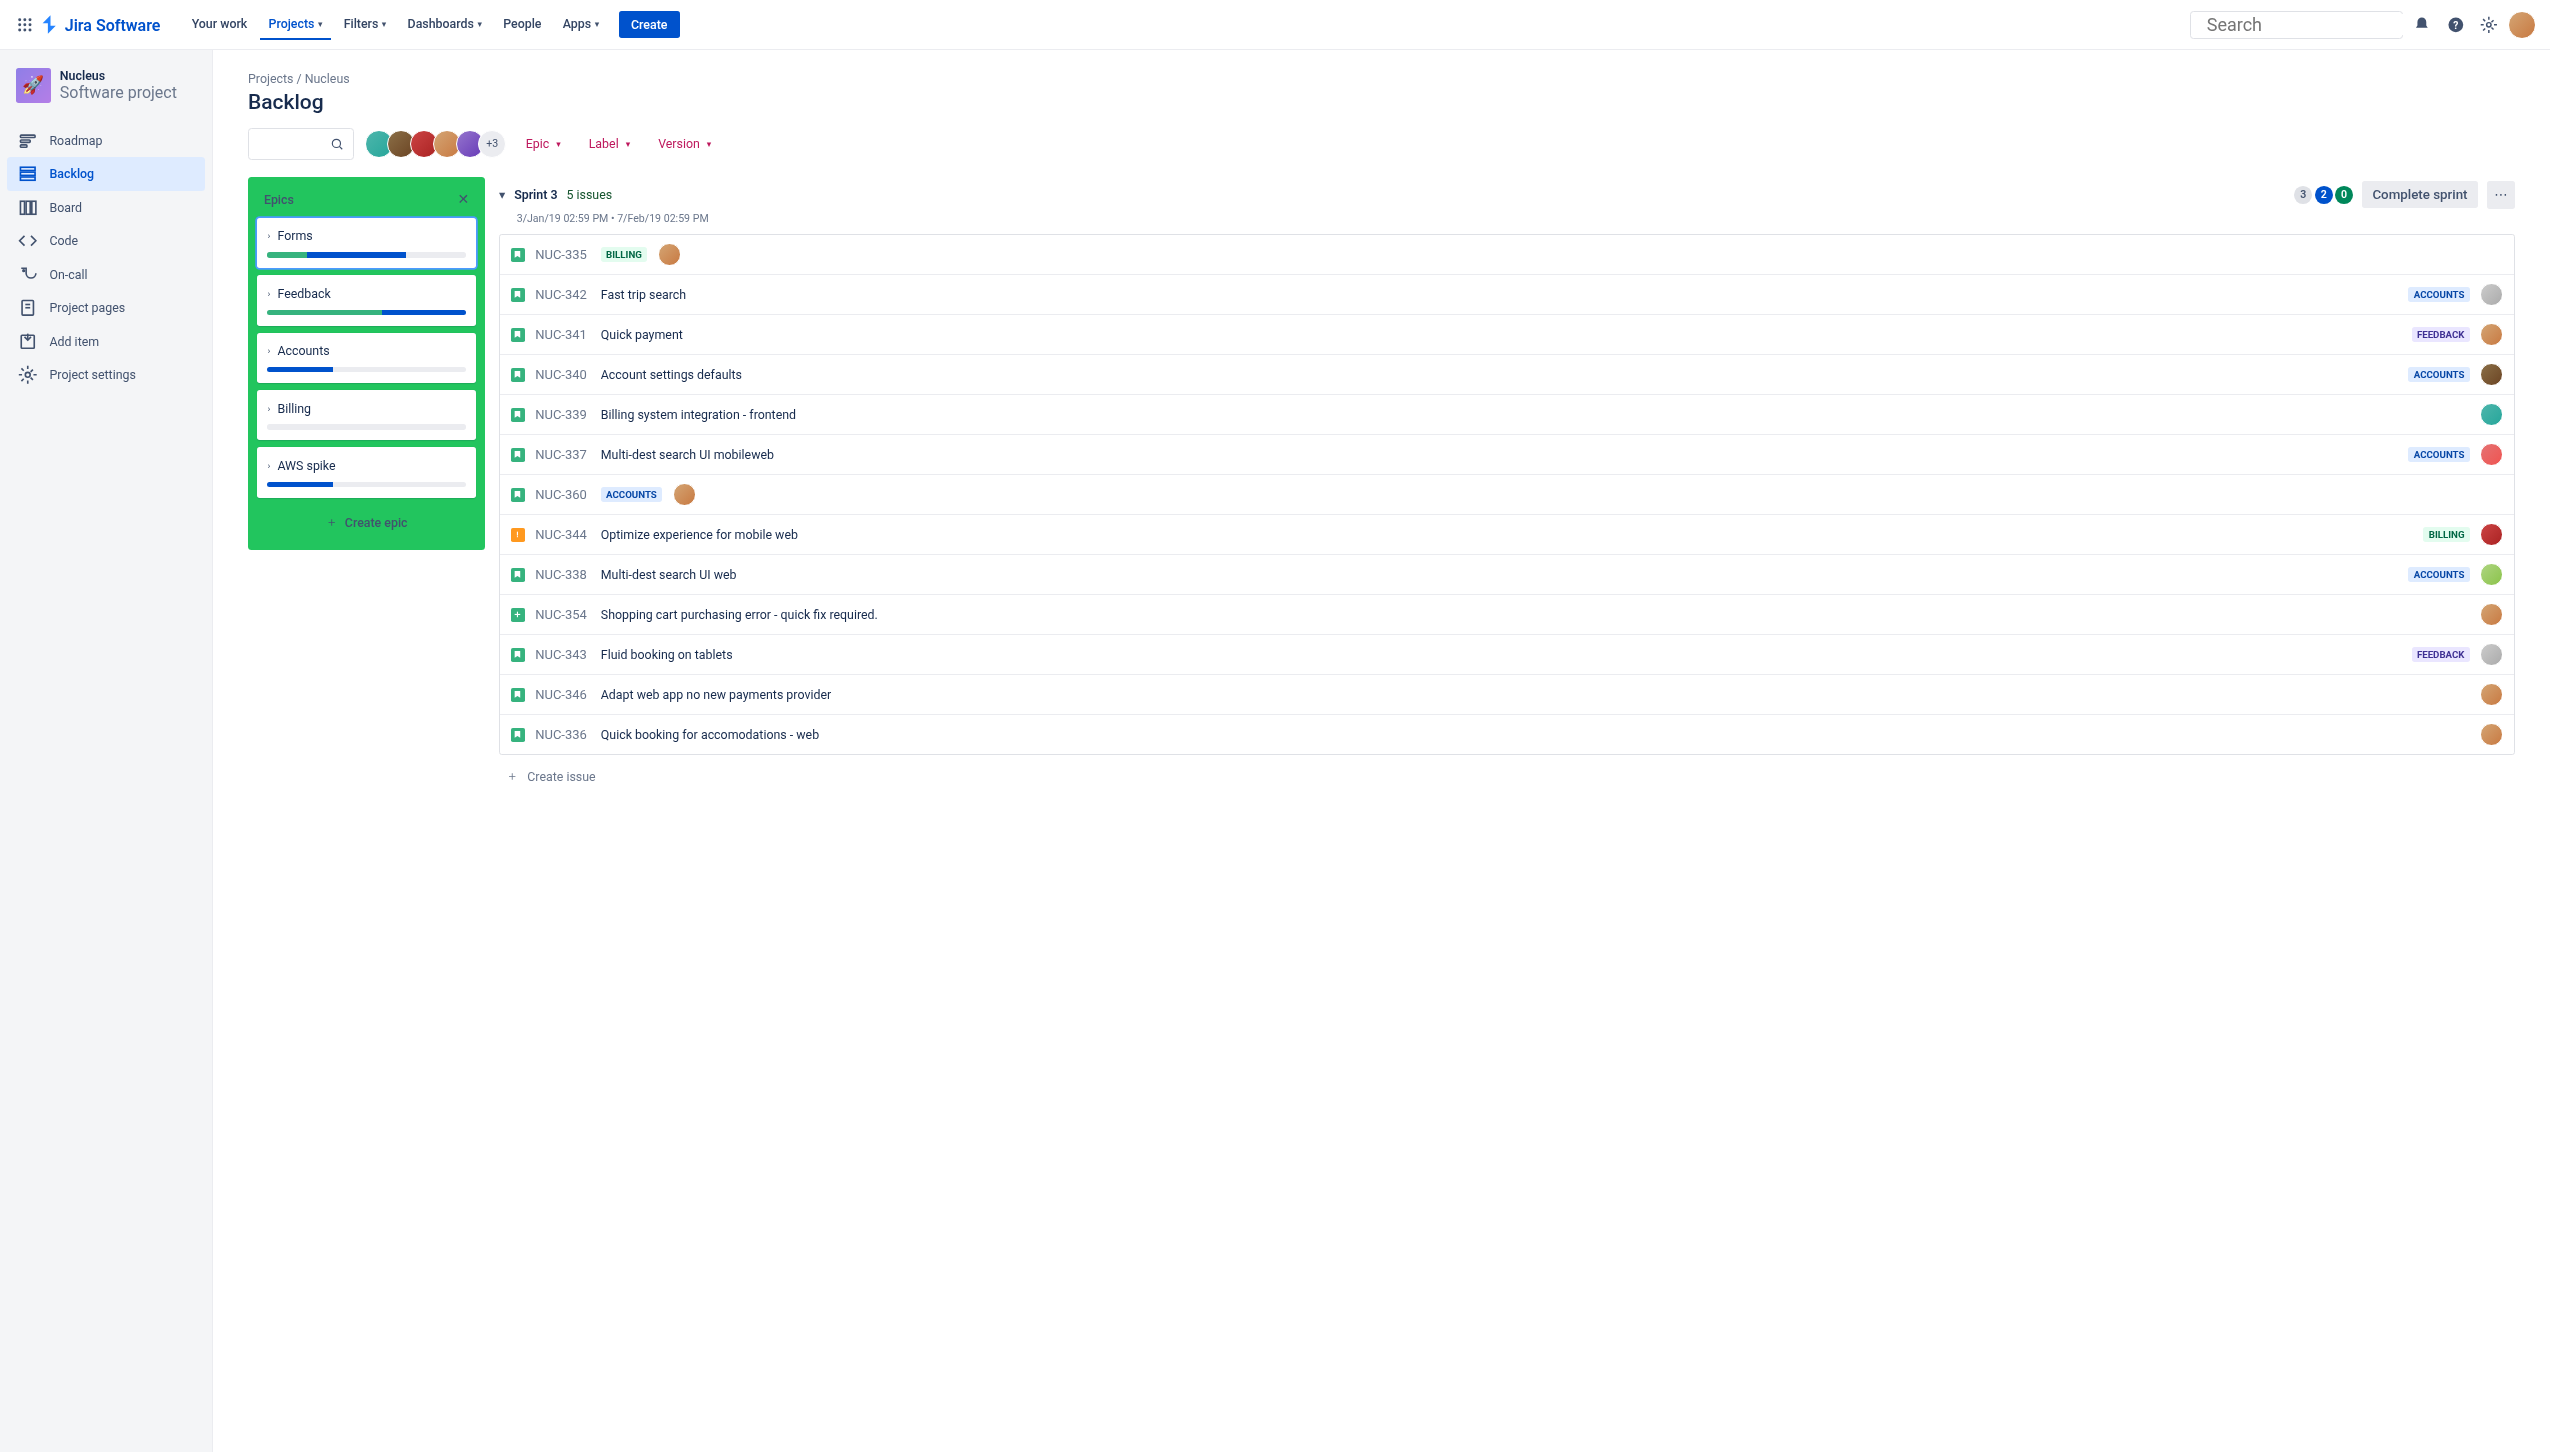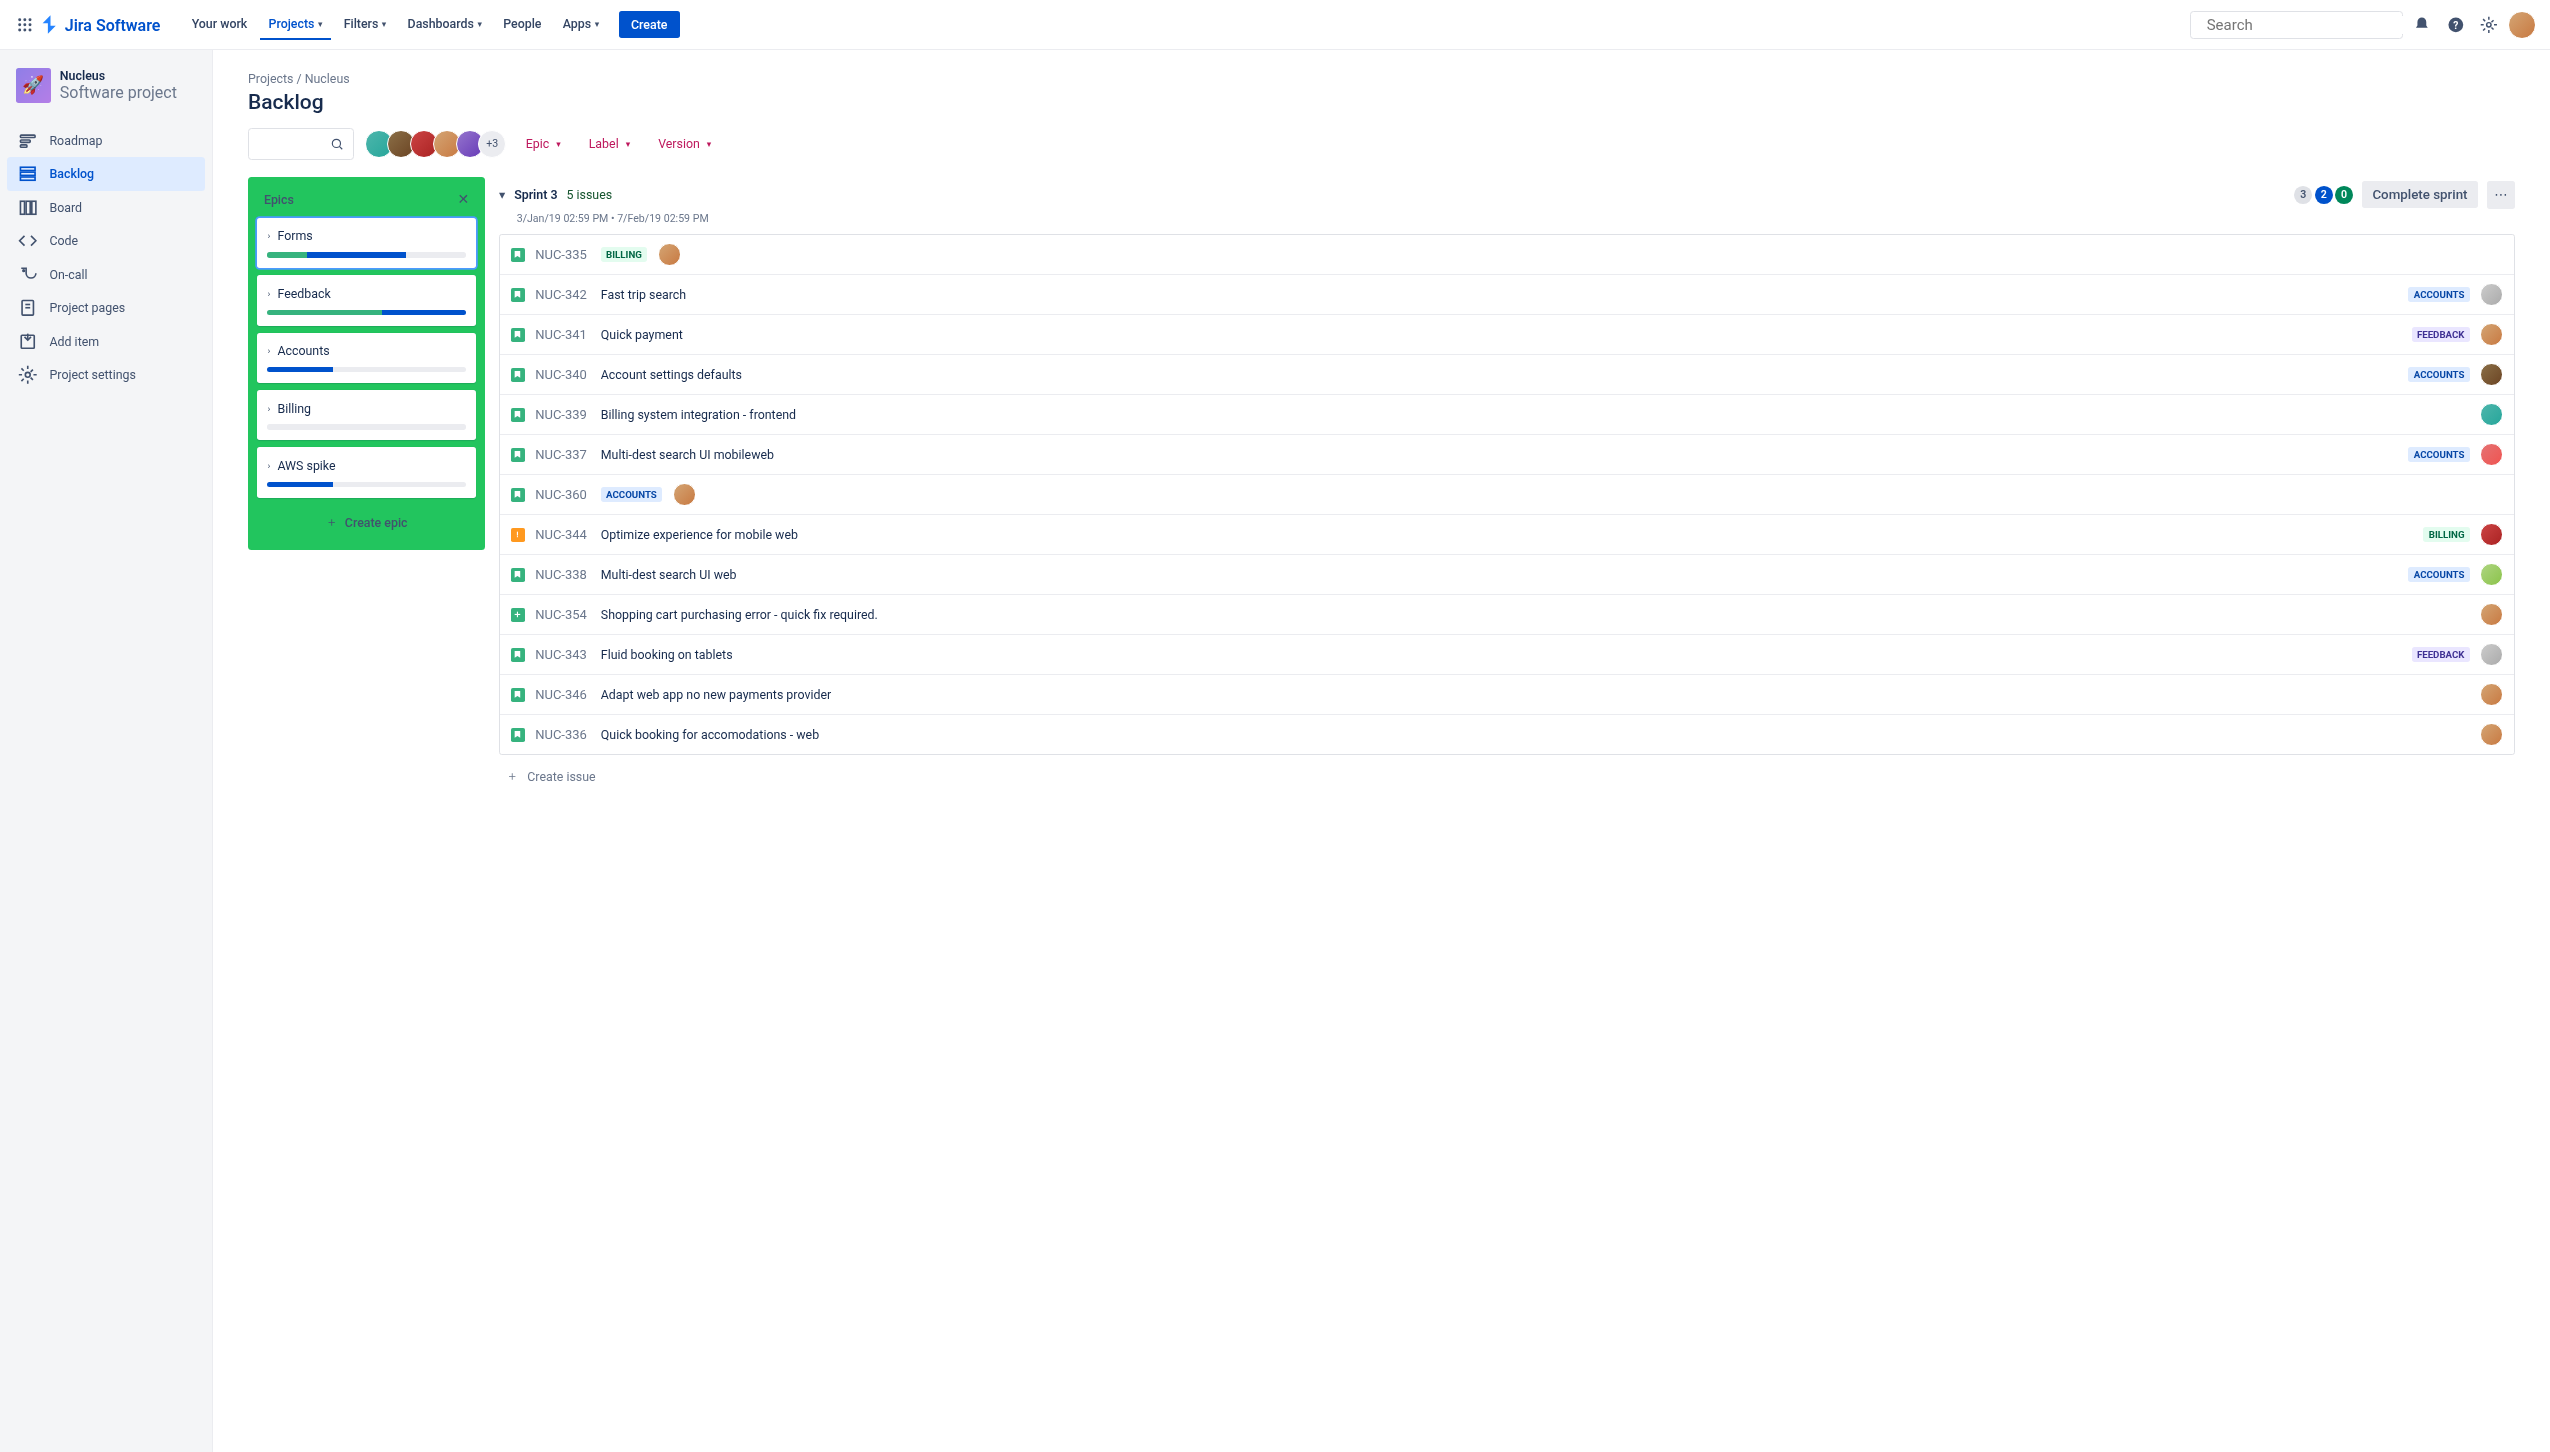--- a/index.html
+++ b/index.html
@@ -8,21 +8,21 @@
 .app-switcher{width:21px;height:21px;display:flex;align-items:center;justify-content:center;cursor:pointer;color:#42526e}
 .logo{display:flex;align-items:flex-end;gap:3.5px;color:#0052CC;font-weight:600;font-size:16px;margin-right:17px}
 .logo svg{width:21px;height:21px}
 .nav-links{display:flex;gap:3.5px}
 .nav-item{padding:7px 8.9px;color:#344563;cursor:pointer;display:flex;align-items:center;gap:3.5px;font-weight:500;border-bottom:2.7px solid transparent}
 .nav-item.active{color:#0052CC;border-bottom-color:#0052CC}
 .nav-item .chev{font-size:8.9px;color:#42526e}
 .create-btn{background:#0052CC;color:#fff;border:none;padding:6.2px 12.4px;border-radius:2.7px;font-weight:500;cursor:pointer;font-size:12.4px;margin-left:5.3px}
 .nav-spacer{flex:1}
 .search-box{width:213px;height:28px;border:0.9px solid #dfe1e6;border-radius:3.5px;display:flex;align-items:center;padding:0 8.9px;color:#7a869a;gap:7px}
-.search-box input{border:none;outline:none;flex:1;font-size:15px;color:#172b4d}
+.search-box input{border:none;outline:none;flex:1;font-size:18px;color:#172b4d}
 .icon-btn{width:28px;height:28px;display:flex;align-items:center;justify-content:center;cursor:pointer;color:#42526e;border-radius:50%}
 .avatar{width:23px;height:23px;border-radius:50%;background:linear-gradient(135deg,#c66,#ca8);border:0.9px solid #fff}
 .avatar.lg{width:28px;height:28px}
 .layout{display:flex;height:calc(100vh - 50px)}
 .sidebar{width:213px;background:#f4f5f7;border-right:0.9px solid #ebecf0;padding:17.7px 7px}
 .project-header{display:flex;gap:8.9px;padding:0 8.9px 14px;align-items:center}
 .project-icon{width:35px;height:35px;border-radius:2.7px;background:linear-gradient(135deg,#8f7ee7,#b47ee7);display:flex;align-items:center;justify-content:center;font-size:17.7px}
 .project-name{font-weight:600;font-size:12.4px;color:#172b4d}
 .project-type{font-size:16px;color:#6b778c}
 .side-items{margin-top:7px}

